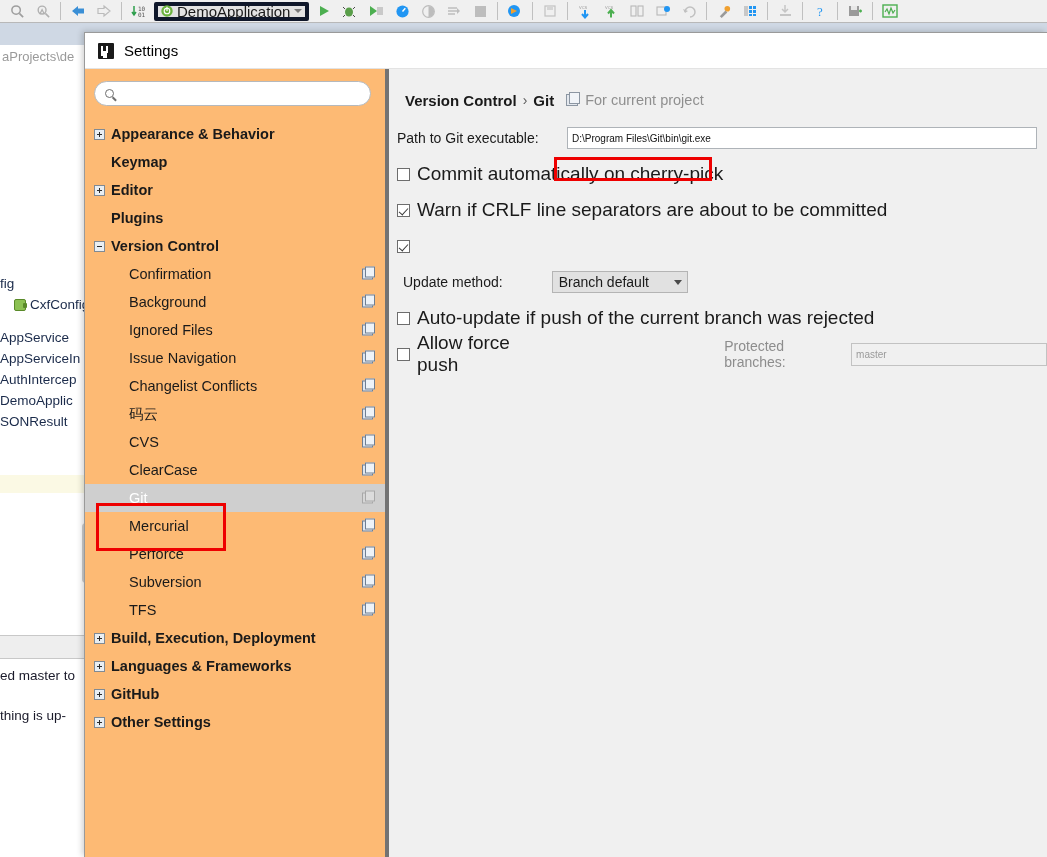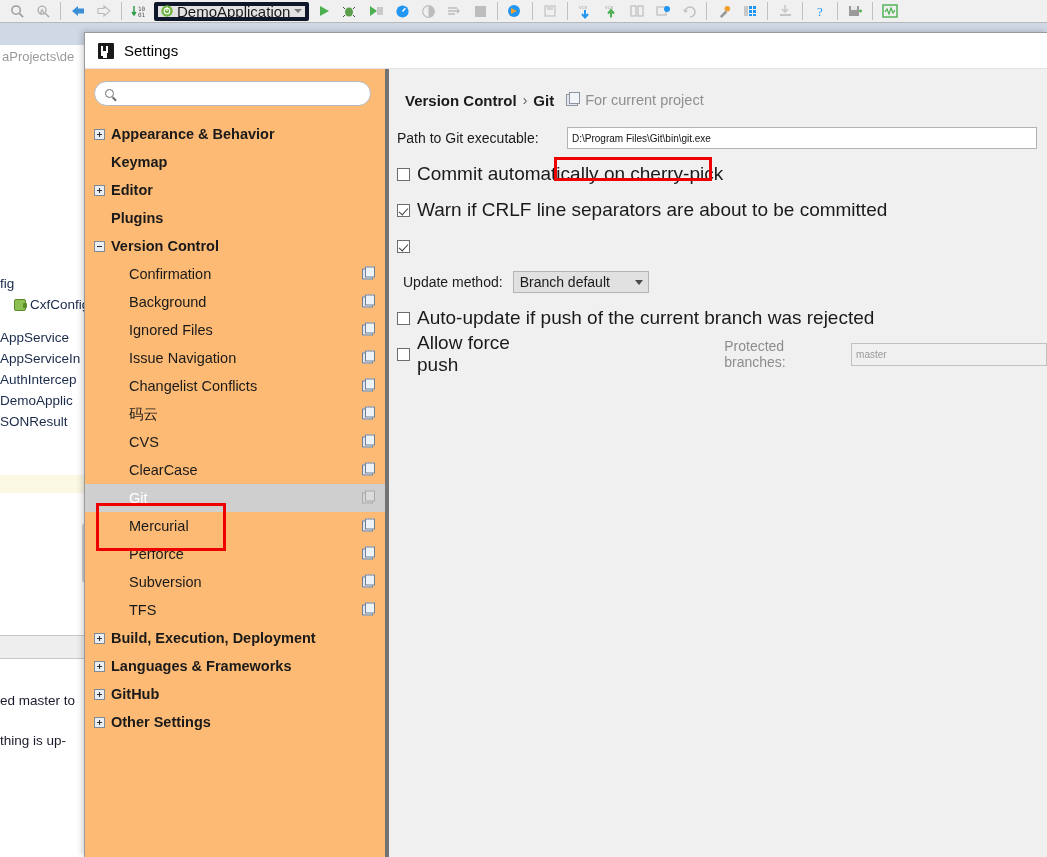--- a/index.html
+++ b/index.html
@@ -71,21 +71,21 @@
     background: #fbf9e4;
   }
   .tool-splitter {
     position: absolute; left: 0; top: 612px; width: 90px; height: 24px;
     background: #eeeeee; border-top: 1px solid #c8c8c8; border-bottom: 1px solid #c8c8c8;
   }
   .console-lines {
     position: absolute; left: 0; top: 645px; width: 90px;
     font-size: 13.5px; color: #1a1a2a;
   }
-  .console-lines .cline { height: 40px; display: flex; align-items: flex-end; white-space: nowrap; }
+  .console-lines .cline { height: 40px; display: flex; align-items: flex-start; white-space: nowrap; }
   .scroll-thumb {
     position: absolute; left: 82px; top: 500px; width: 8px; height: 60px;
     background: #cfcfcf; border-radius: 4px;
   }
 
   
   .dialog {
     position: absolute; left: 84px; top: 32px; width: 963px; height: 825px;
     background: #f0f0f0;
     border-left: 1px solid #9a9a9a; border-top: 1px solid #9a9a9a;
@@ -210,21 +210,21 @@
     height: 22px; background: #e1e1e1; border: 1px solid #b4b4b4;
     display: inline-flex; align-items: center; padding: 0 6px;
     font-size: 14px; color: #1a1a1a; cursor: default;
   }
   .combo .chev {
     margin-left: 14px; width: 0; height: 0;
     border-left: 4px solid transparent; border-right: 4px solid transparent;
     border-top: 5px solid #4a4a4a;
   }
   .combo-ssh { width: 97px; justify-content: space-between; padding-right: 5px; }
-  .combo-update { width: 136px; justify-content: space-between; padding-right: 5px; }
+  .combo-update { width: 136px; justify-content: space-between; padding-right: 5px; margin-left: 39px; }
 
   .cbrow { display: flex; align-items: center; height: 22px; margin-bottom: 14px; }
   .cbox {
     width: 13px; height: 13px; border: 1px solid #6d6d6d; background: #ffffff;
     flex: none; position: relative; margin-right: 7px;
   }
   .cbox.checked::after {
     content: ""; position: absolute; left: 3px; top: 1px;
     width: 4px; height: 8px; border: solid #3a3a3a;
     border-width: 0 1.6px 1.6px 0; transform: rotate(42deg);

